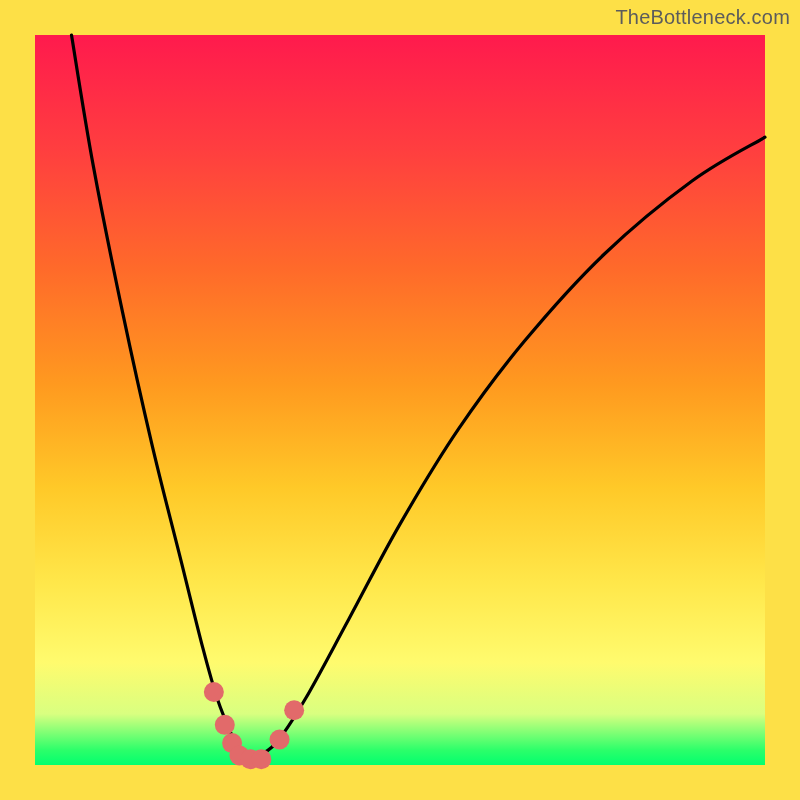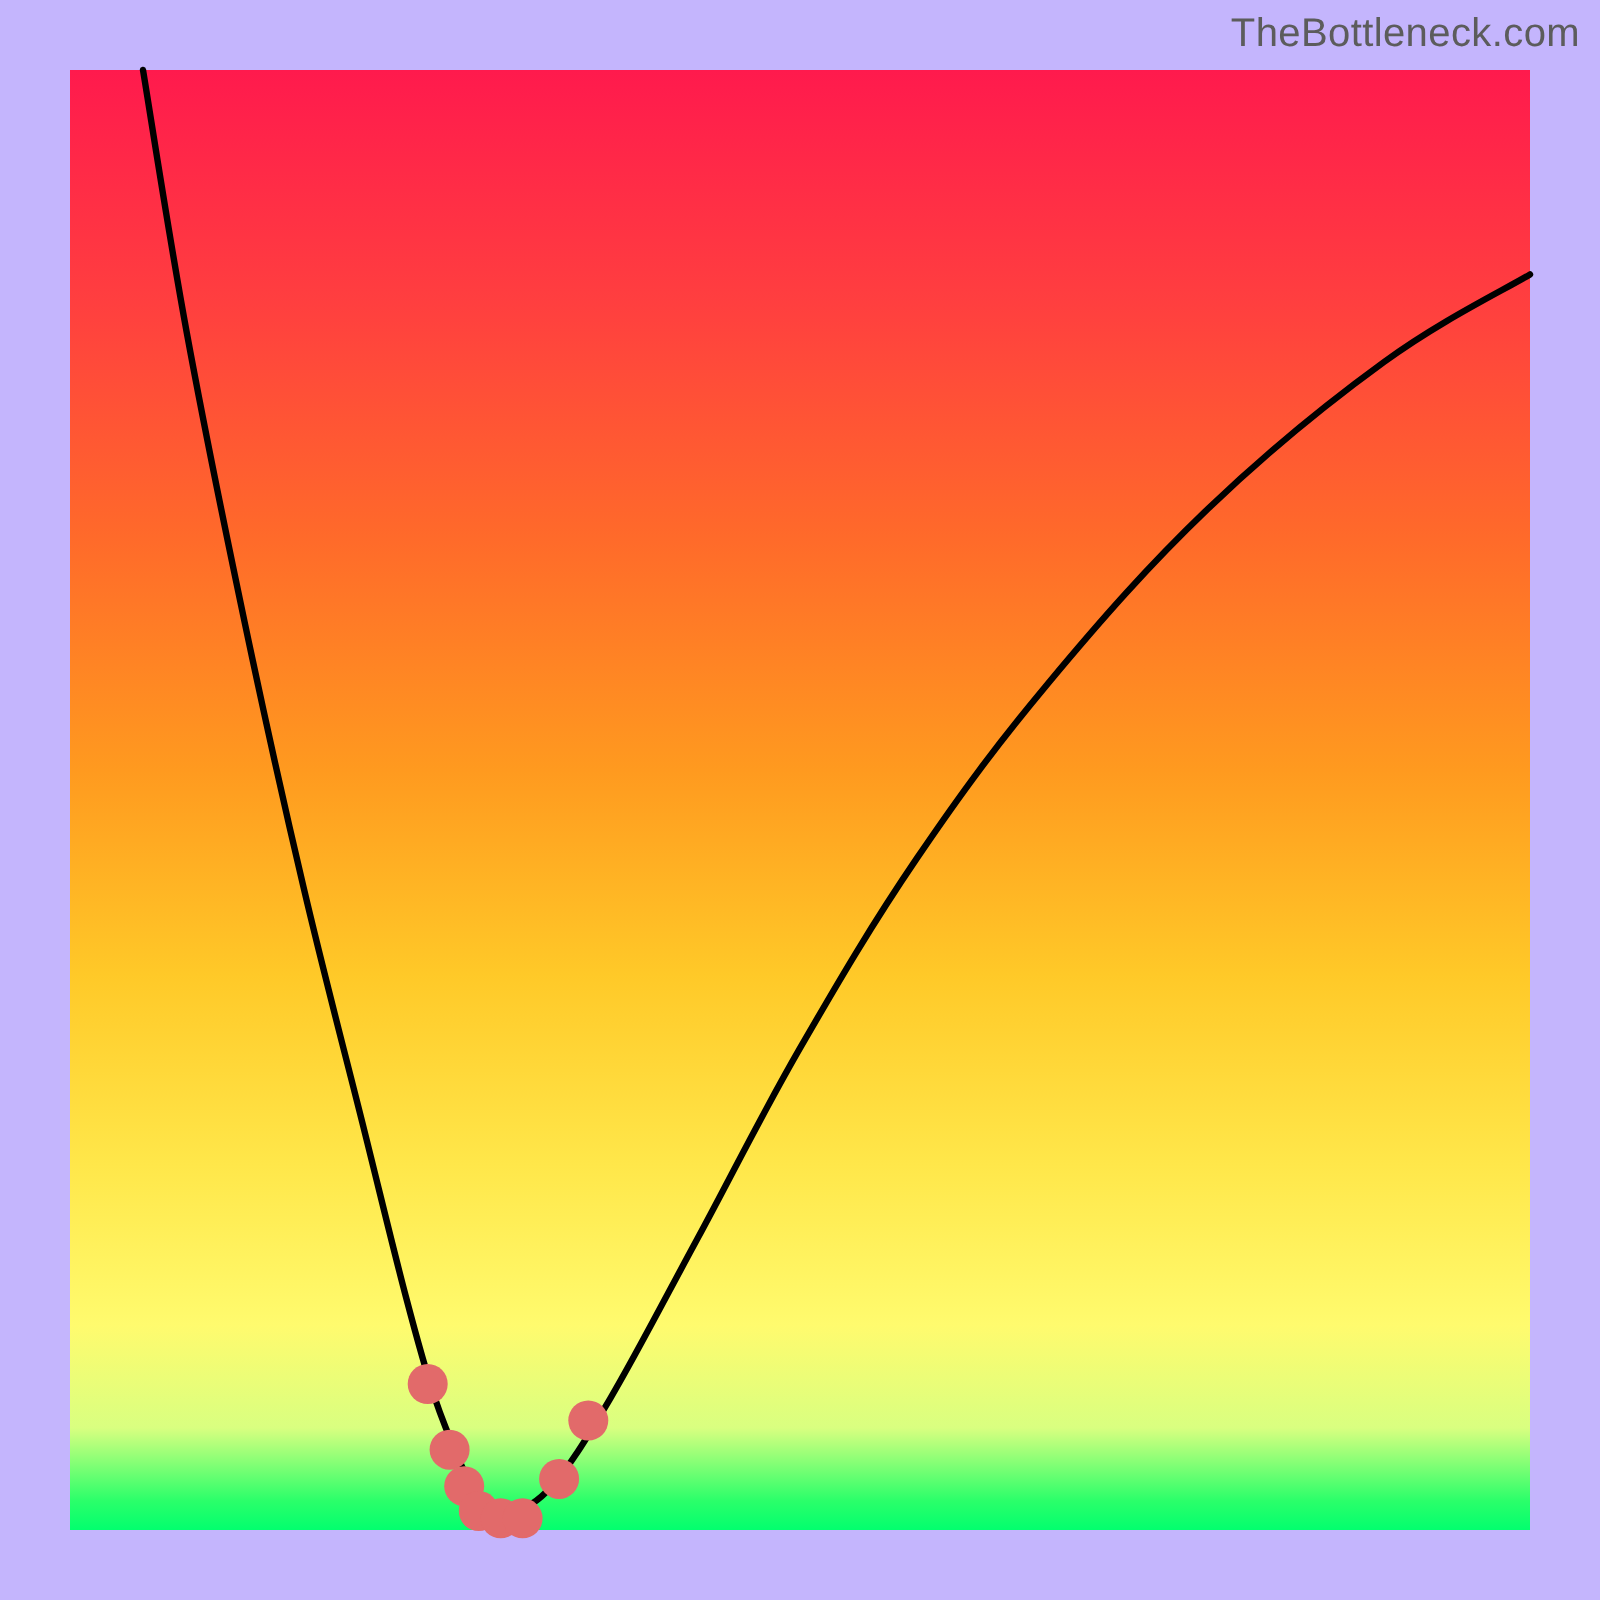--- a/index.html
+++ b/index.html
@@ -10,21 +10,21 @@
     background: #000;
     overflow: hidden;
     font-family: Arial, Helvetica, sans-serif;
   }
   .frame {
     position: absolute;
     top: 0;
     left: 0;
     width: 800px;
     height: 800px;
-    background: #c4b5fd;
+    background: #fde047;
   }
   .plot-area {
     position: absolute;
     top: 35px;
     left: 35px;
     width: 730px;
     height: 730px;
     background: linear-gradient(to bottom,
       #ff1a4d 0%,
       #ff3f3f 16%,

